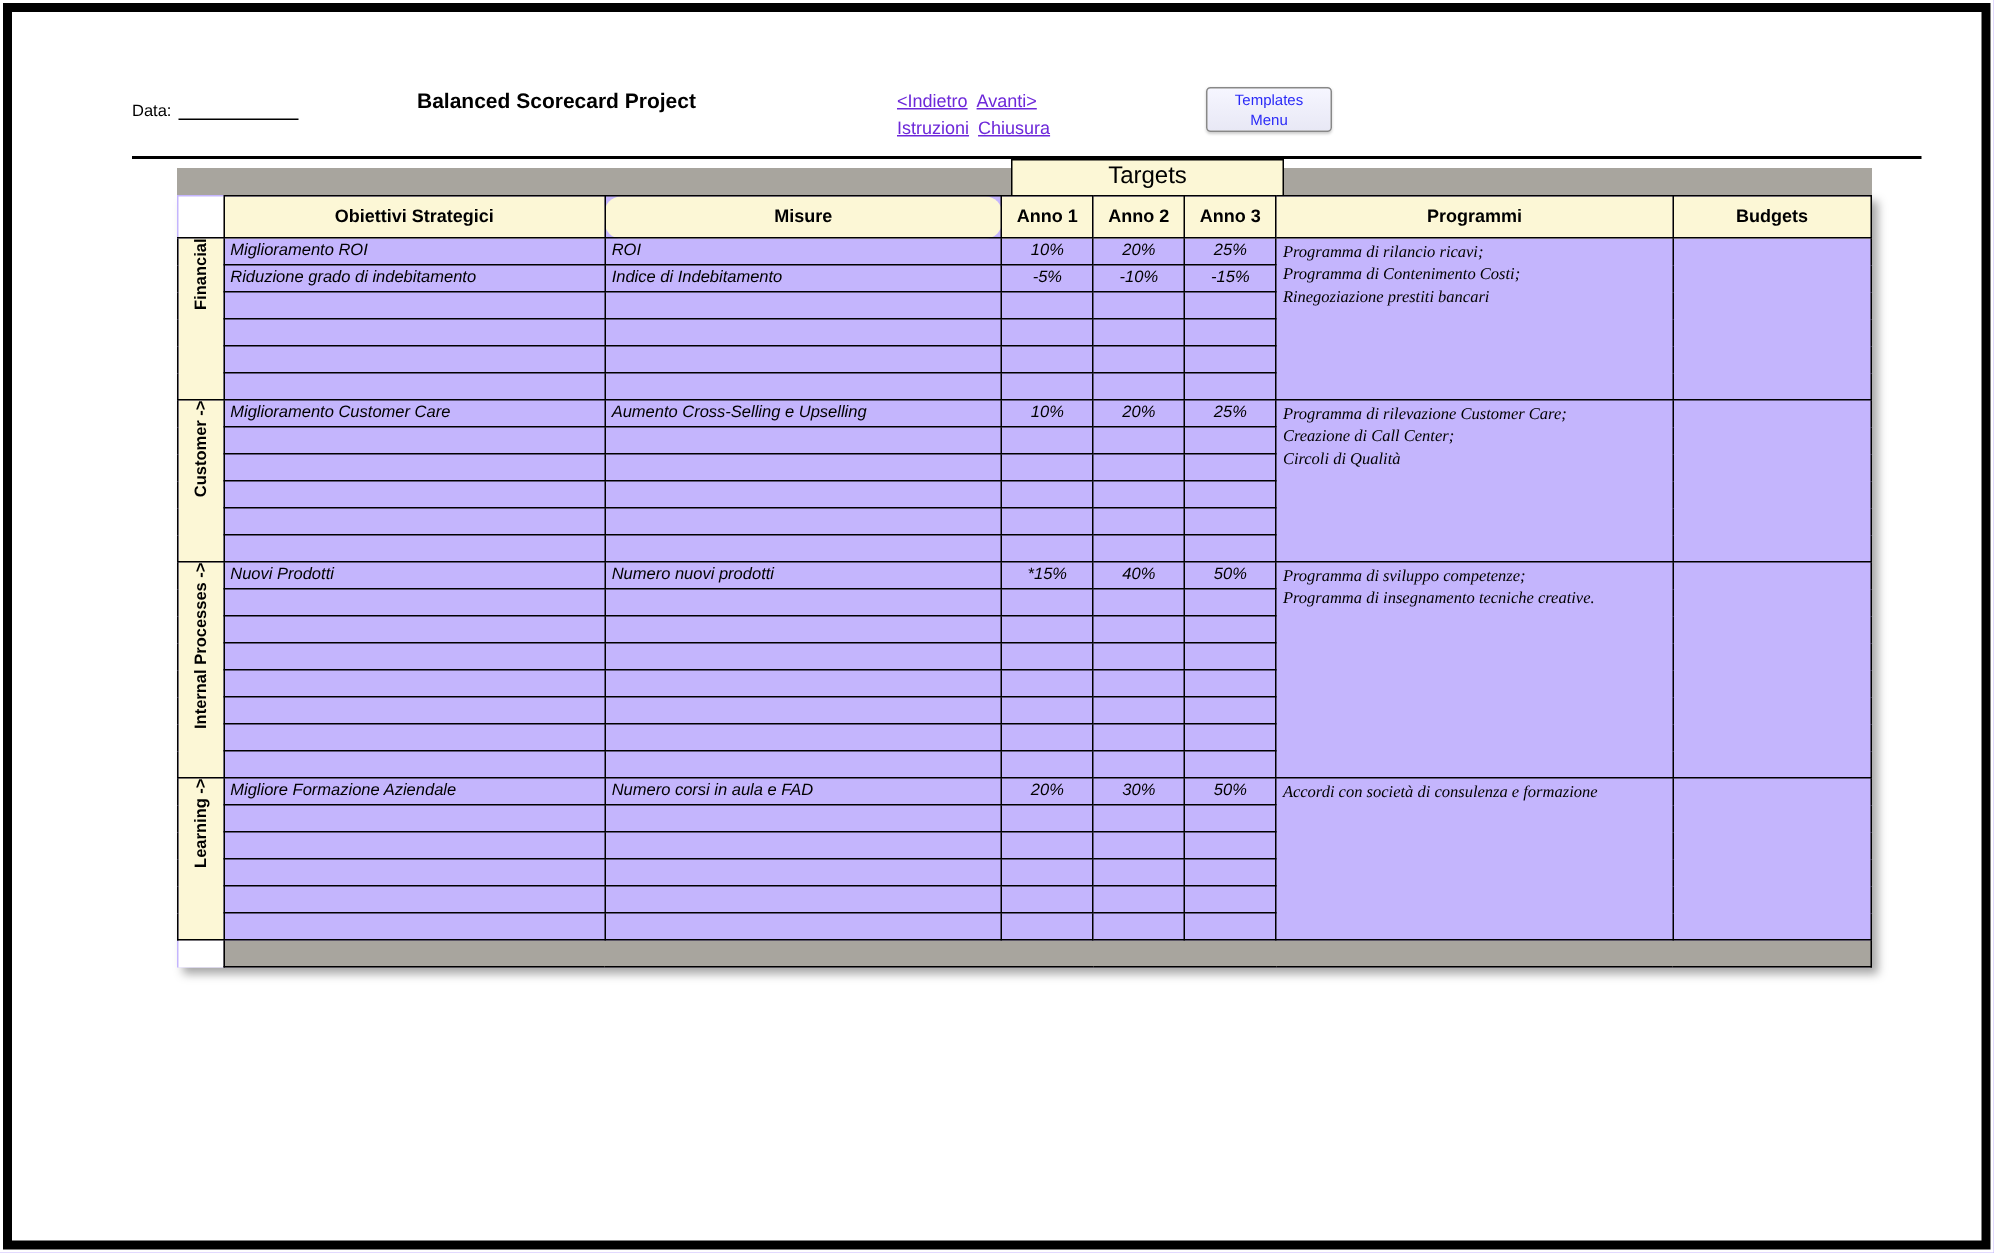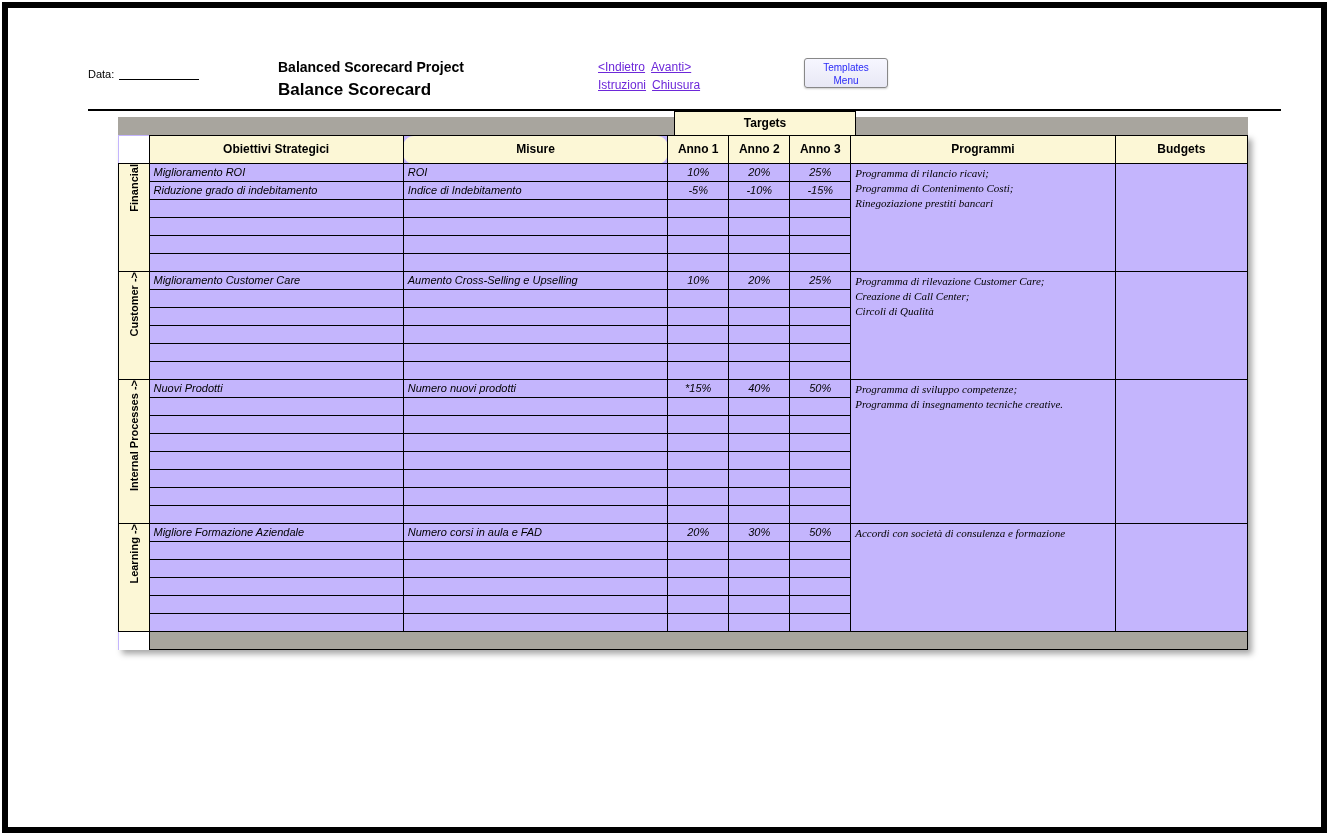--- a/index.html
+++ b/index.html
@@ -69,22 +69,22 @@
   .targets-hdr {
     position: absolute;
     top: -24px;
     left: 586px;
     width: 182px;
     height: 24px;
     border: 1px solid #000;
     border-bottom: none;
     background: #fcf7d6;
     text-align: center;
-    font-weight: bold;
-    font-size: 12px;
+    font-weight: normal;
+    font-size: 16px;
     line-height: 22px;
   }
   table.bsc {
     border-collapse: collapse;
     width: 1130px;
     margin-left: 30px;
     box-shadow: 4px 4px 6px rgba(0,0,0,.35);
     background: #c4b5fd;
   }
   .gray-strip {
@@ -151,21 +151,20 @@
 <body>
 
 <div class="frame">
   <div class="header">
     <div class="data-field">
       <span>Data:</span>
       <span class="data-line"></span>
     </div>
     <div class="titles">
       <div class="title-main">Balanced Scorecard Project</div>
-      <div class="title-sub">Balance Scorecard</div>
     </div>
     <div class="nav">
       <div class="nav-row">
         <a>&lt;Indietro</a>
         <a>Avanti&gt;</a>
       </div>
       <div class="nav-row">
         <a>Istruzioni</a>
         <a>Chiusura</a>
       </div>

